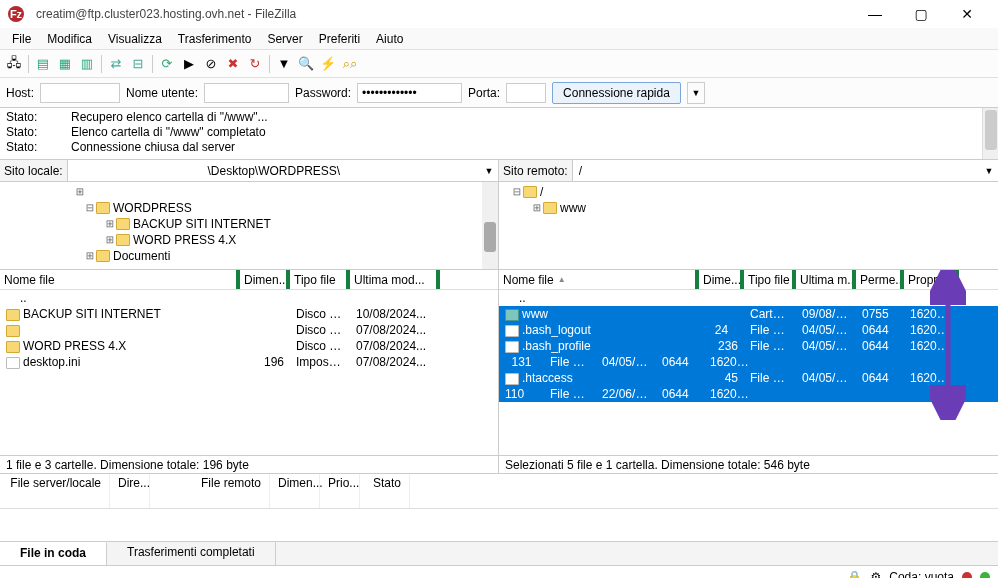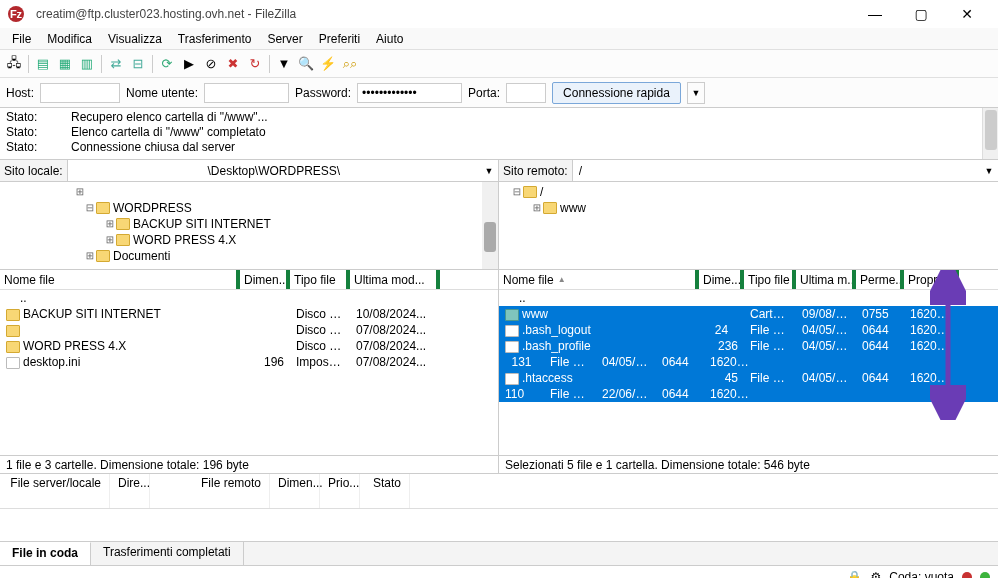--- a/index.html
+++ b/index.html
@@ -47,21 +47,21 @@
 .file-row .ficon.folder { background: #f8d775; border: 1px solid #d4a932; border-radius: 1px; }
 .file-row .ficon.folder-teal { background: #7fc5bd; border: 1px solid #4a9690; border-radius: 1px; }
 .file-row .ficon.file { background: #fff; border: 1px solid #bbb; border-radius: 1px; position: relative; }
 .file-row.up { color: #000; }
 .file-row.selected { background: #0078d7; color: #fff; }
 .statusrow { height: 18px; border-top: 1px solid #ccc; padding: 1px 6px; font-size: 12px; display: flex; align-items: center; }
 .queuehdr { height: 36px; display: flex; border-top: 1px solid #ccc; border-bottom: 1px solid #ddd; font-size: 12px; text-align: right; }
 .queuehdr .col { padding: 2px 8px; border-right: 1px solid #eee; }
 .queuebody { height: 32px; }
 .tabsrow { height: 24px; display: flex; border-top: 1px solid #ccc; background: #f4f4f4; }
-.tabsrow .tab { padding: 3px 12px; border-right: 1px solid #ccc; font-size: 12px; cursor: pointer; background: #f4f4f4; }
+.tabsrow .tab { padding: 3px 20px; border-right: 1px solid #ccc; font-size: 12px; cursor: pointer; background: #f4f4f4; }
 .tabsrow .tab.active { background: #fff; border-top: 1px solid #fff; font-weight: 600; }
 .bottombar { height: 22px; display: flex; align-items: center; justify-content: flex-end; padding: 0 8px; gap: 8px; font-size: 12px; border-top: 1px solid #ccc; }
 .bottombar .light { width: 10px; height: 10px; border-radius: 50%; }
 .bottombar .light.red { background: #c83232; }
 .bottombar .light.green { background: #3cb43c; }
 .purple-arrow { position: absolute; right: 32px; top: 270px; width: 36px; height: 150px; pointer-events: none; }
 svg { display: block; }
 </style>
 </head>
 <body>

